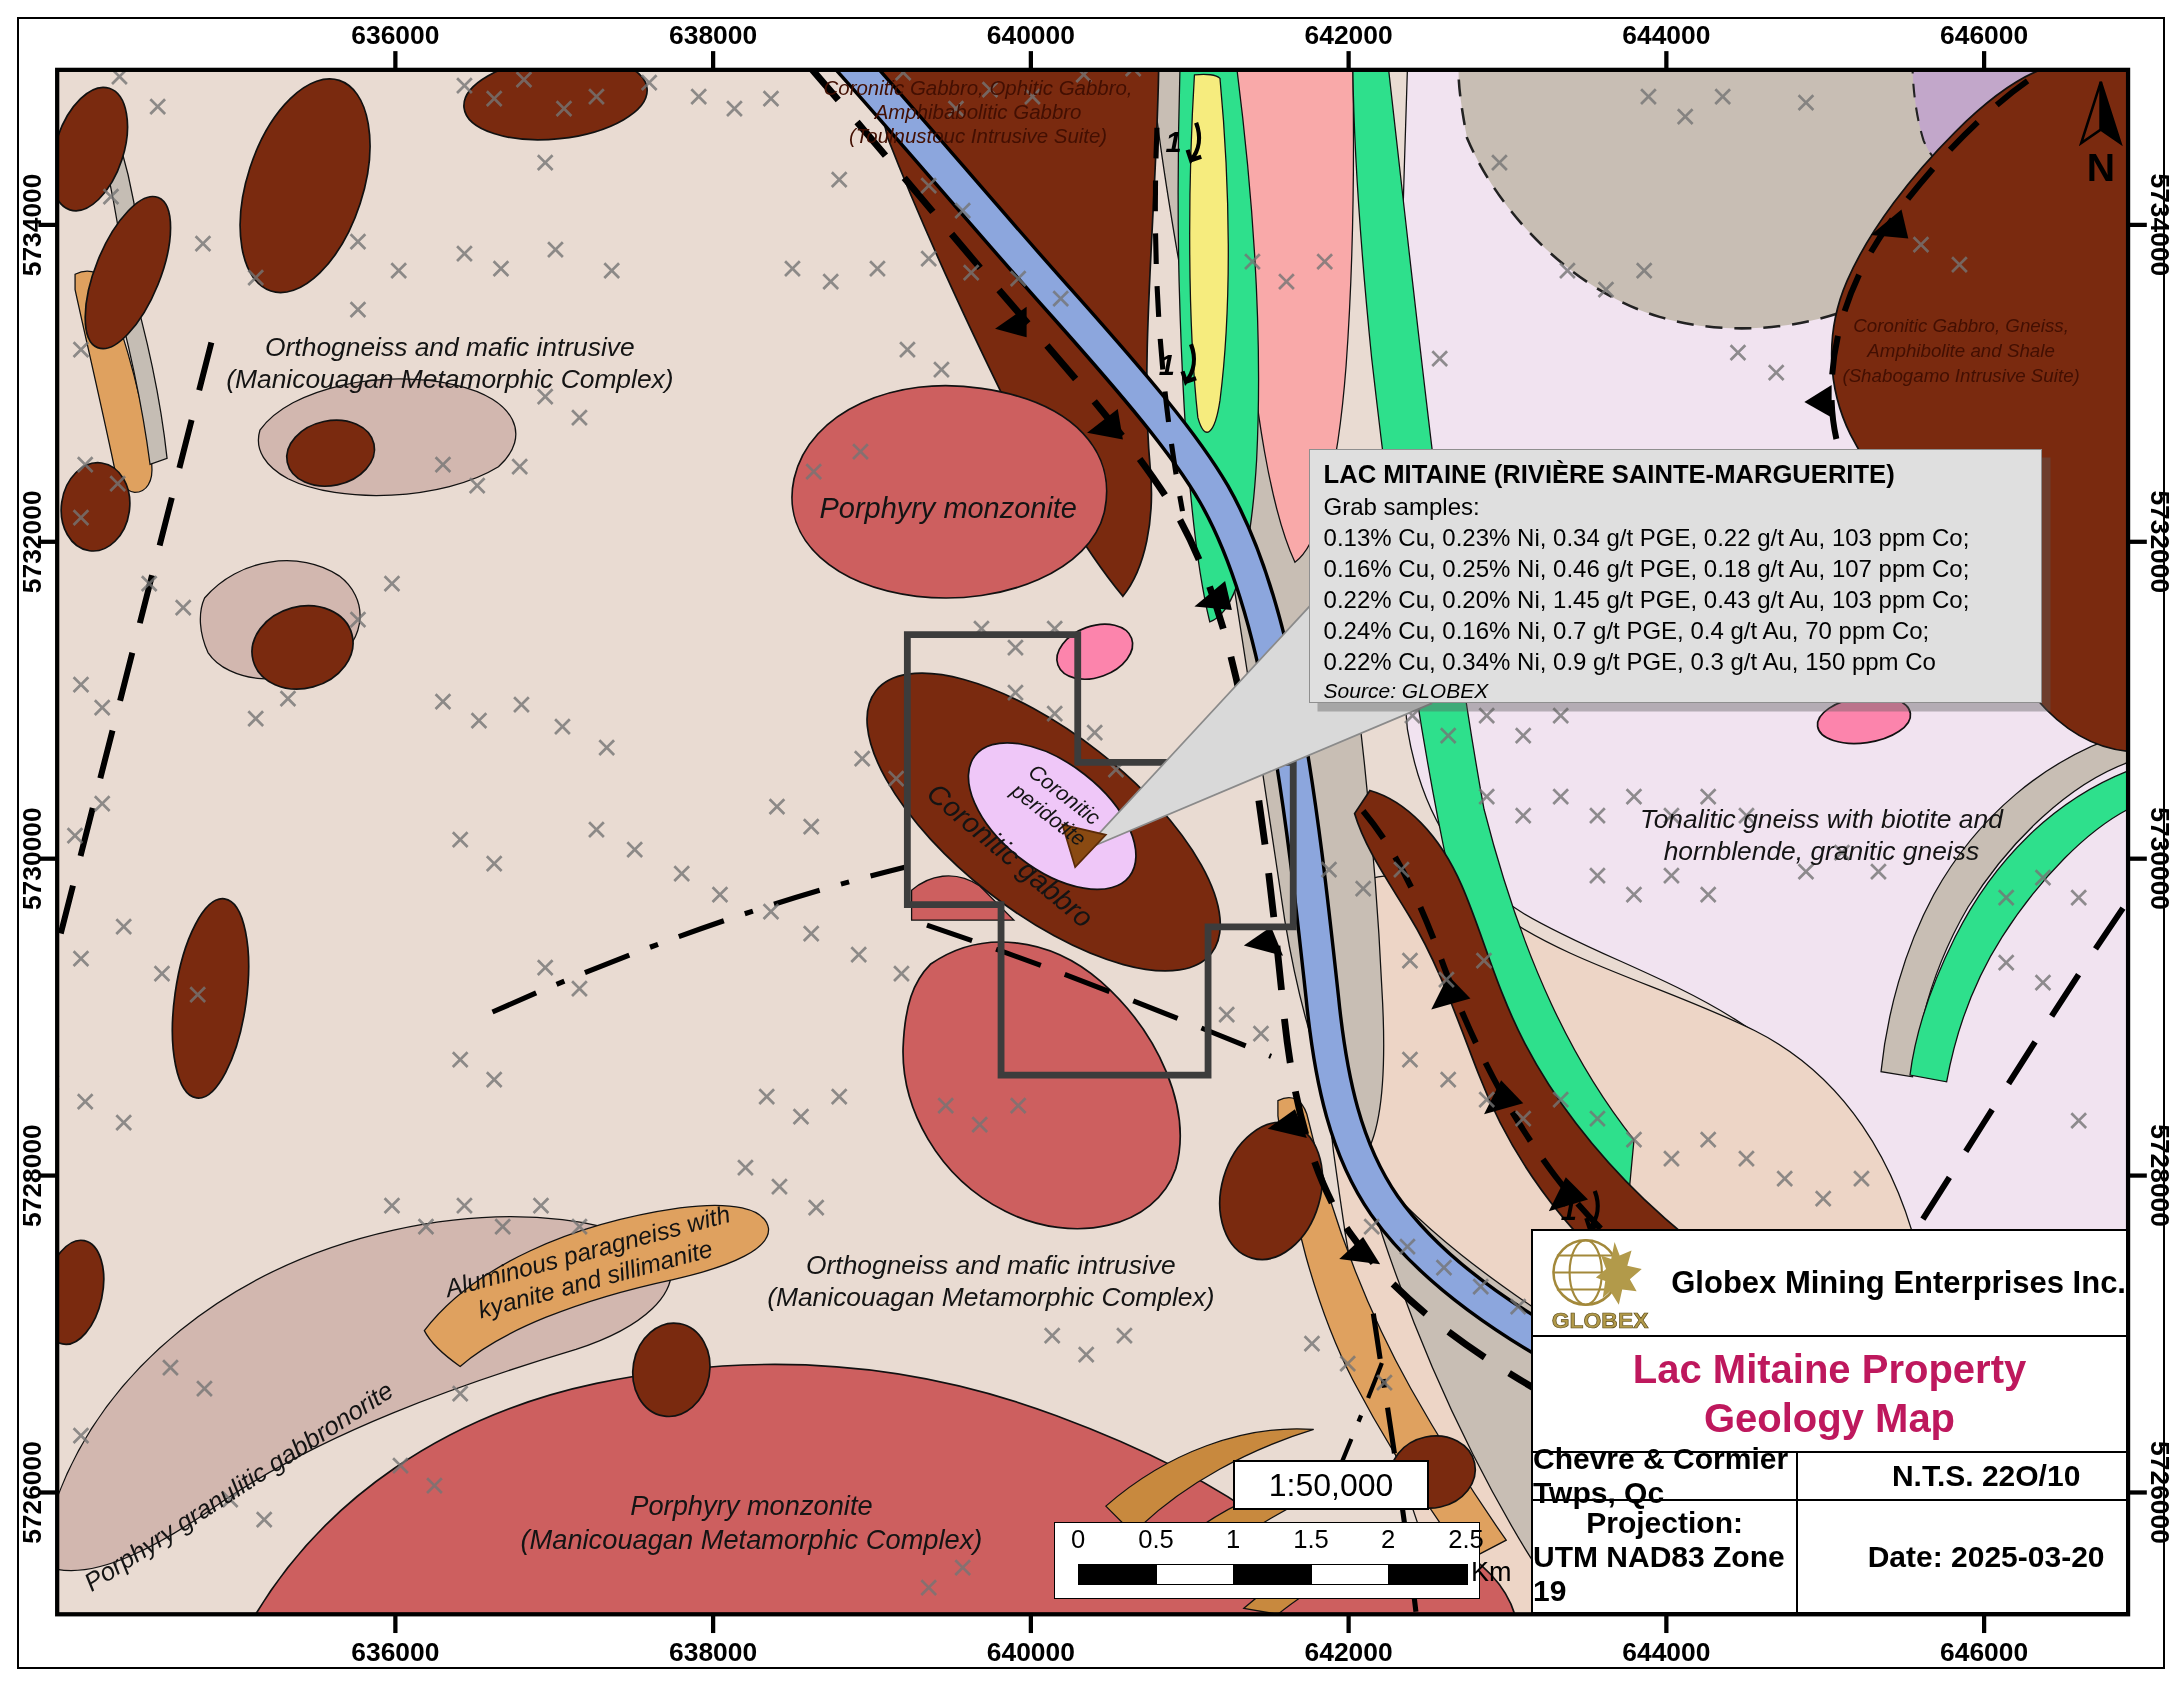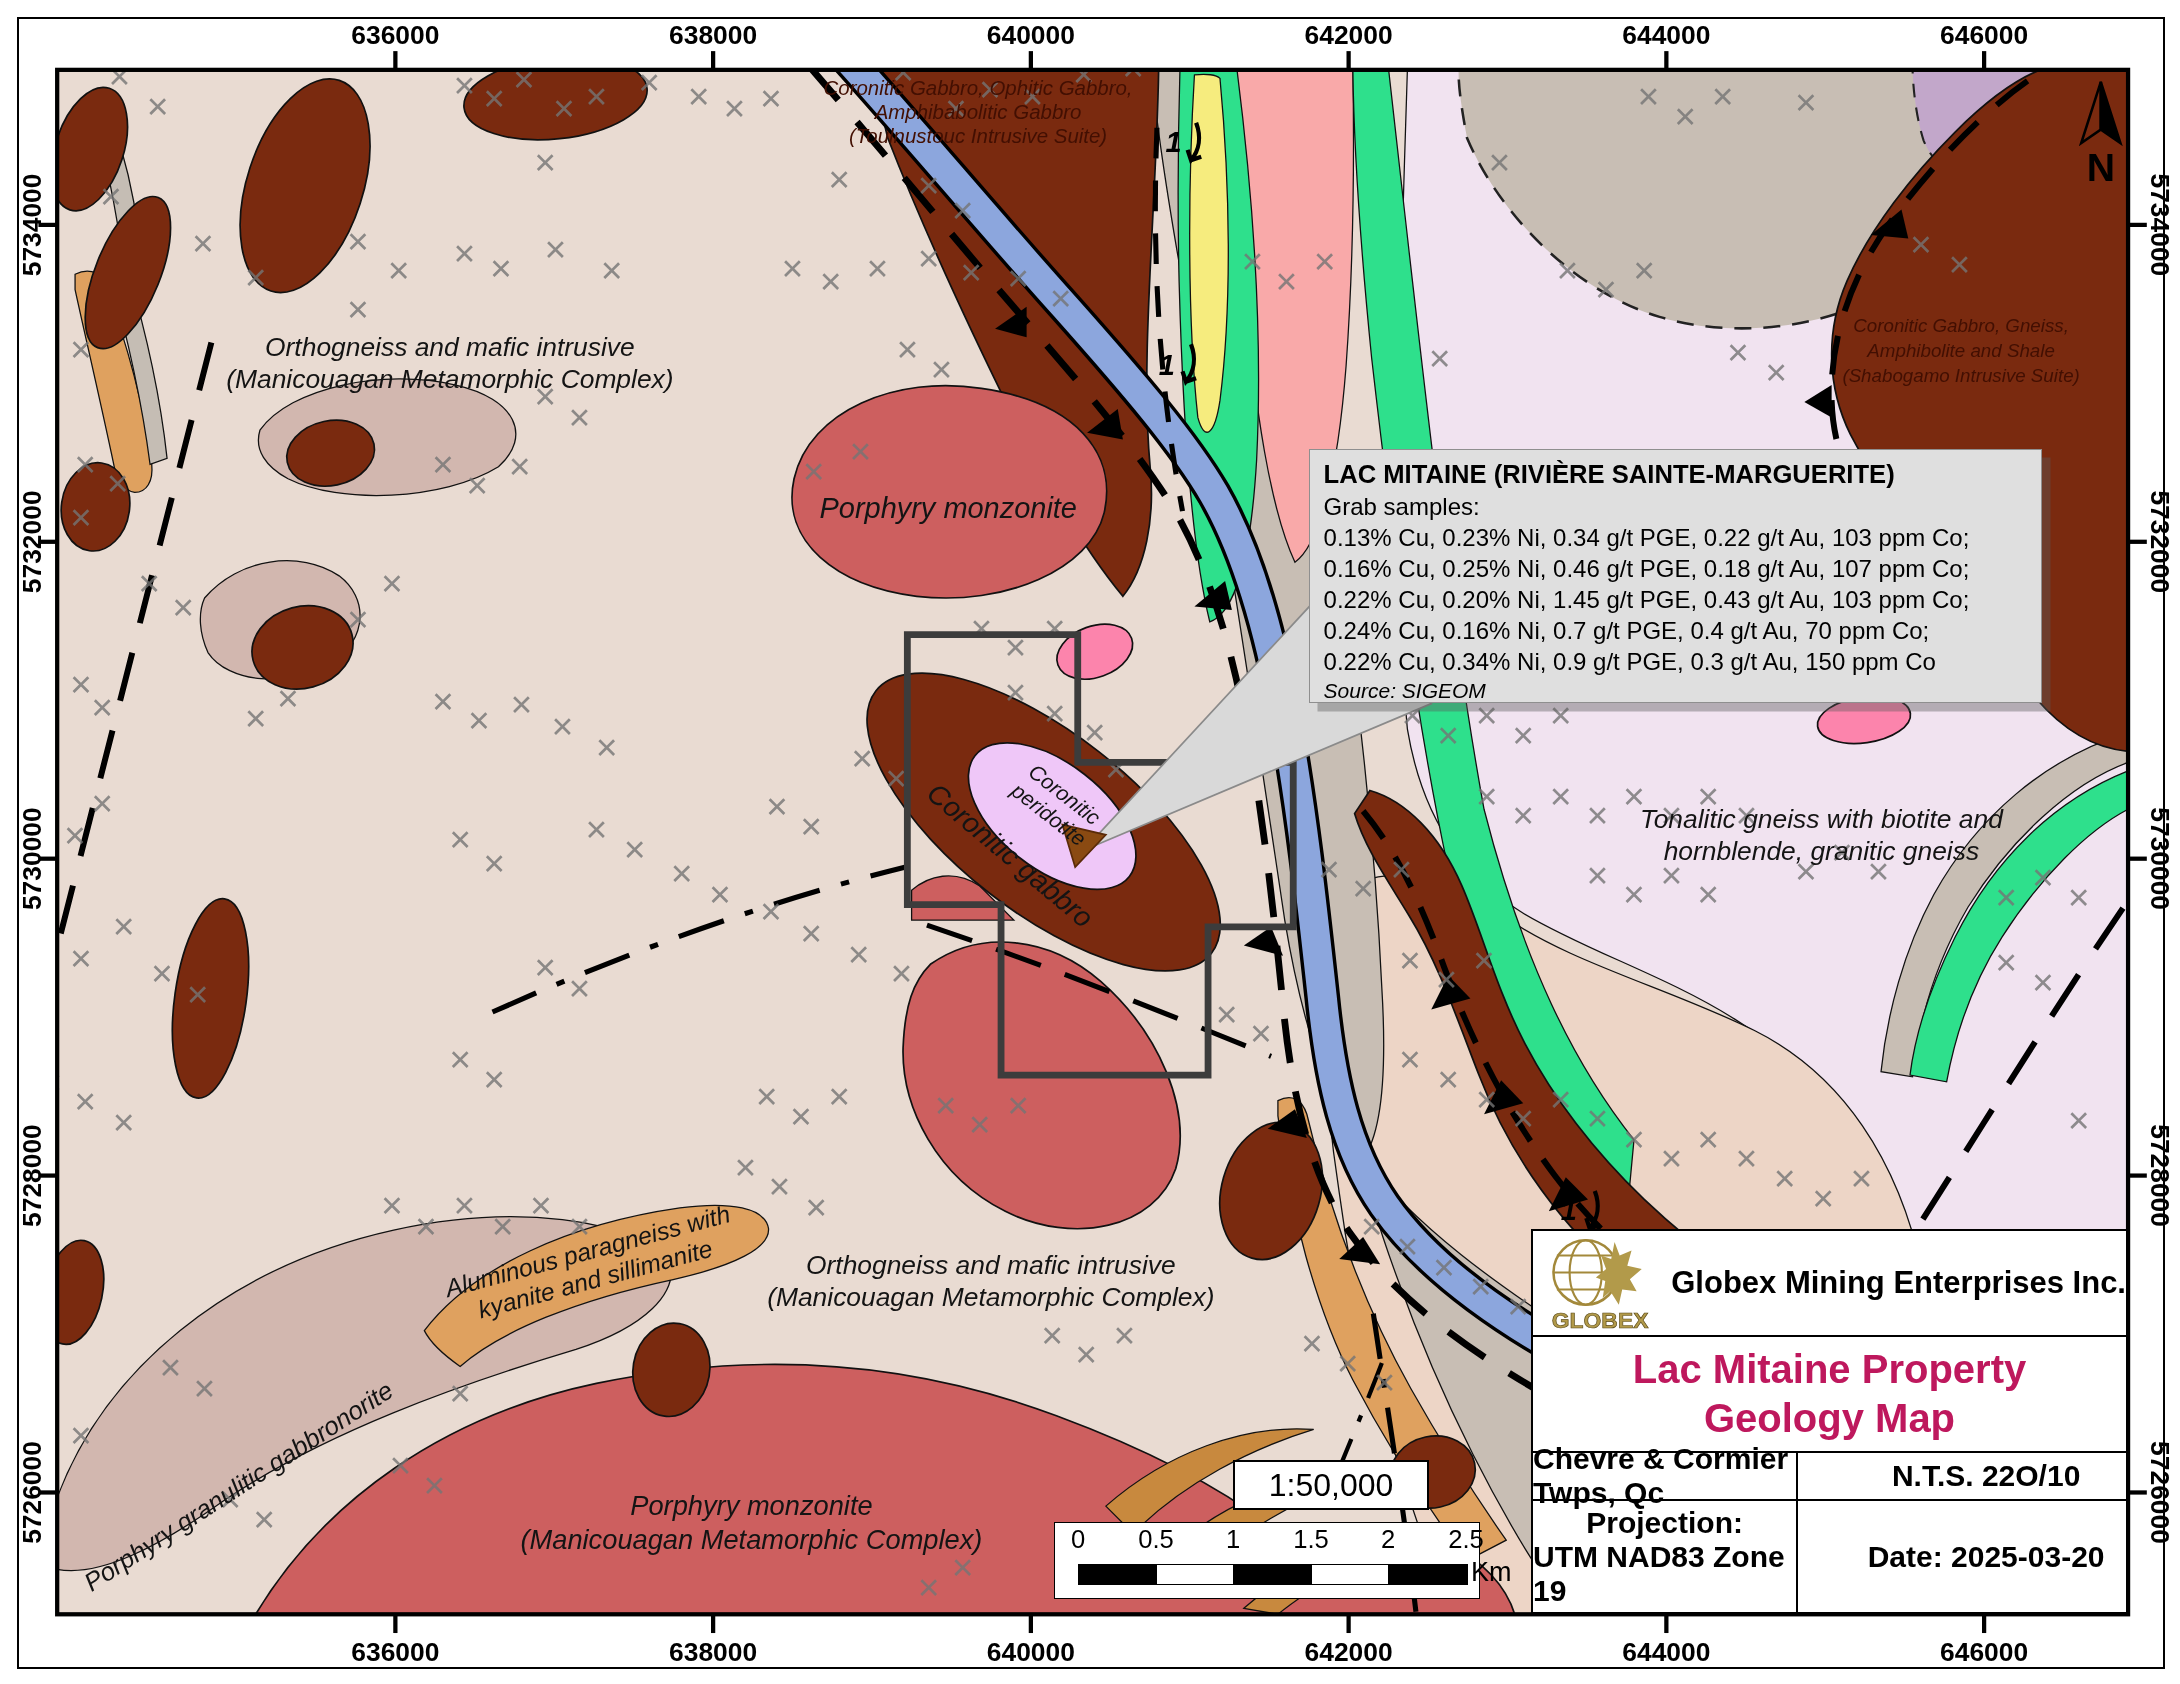--- a/index.html
+++ b/index.html
@@ -485,21 +485,21 @@
   </svg>
 
   <div id="callout" class="overlay">
     <div class="c-title">LAC MITAINE (RIVIÈRE SAINTE-MARGUERITE)</div>
     <div class="c-line">Grab samples:</div>
     <div class="c-line">0.13% Cu, 0.23% Ni, 0.34 g/t PGE, 0.22 g/t Au, 103 ppm Co;</div>
     <div class="c-line">0.16% Cu, 0.25% Ni, 0.46 g/t PGE, 0.18 g/t Au, 107 ppm Co;</div>
     <div class="c-line">0.22% Cu, 0.20% Ni, 1.45 g/t PGE, 0.43 g/t Au, 103 ppm Co;</div>
     <div class="c-line">0.24% Cu, 0.16% Ni, 0.7 g/t PGE, 0.4 g/t Au, 70 ppm Co;</div>
     <div class="c-line">0.22% Cu, 0.34% Ni, 0.9 g/t PGE, 0.3 g/t Au, 150  ppm Co</div>
-    <div class="c-src">Source: SIGEOM</div>
+    <div class="c-src">Source: GLOBEX</div>
   </div>
 
   <div id="scale-ratio" class="overlay">
     <span>1:50,000</span>
   </div>
   <div id="scalebar-panel" class="overlay">
     <span class="sb-num" style="left:23px">0</span>
     <span class="sb-num" style="left:101px">0.5</span>
     <span class="sb-num" style="left:178px">1</span>
     <span class="sb-num" style="left:256px">1.5</span>

